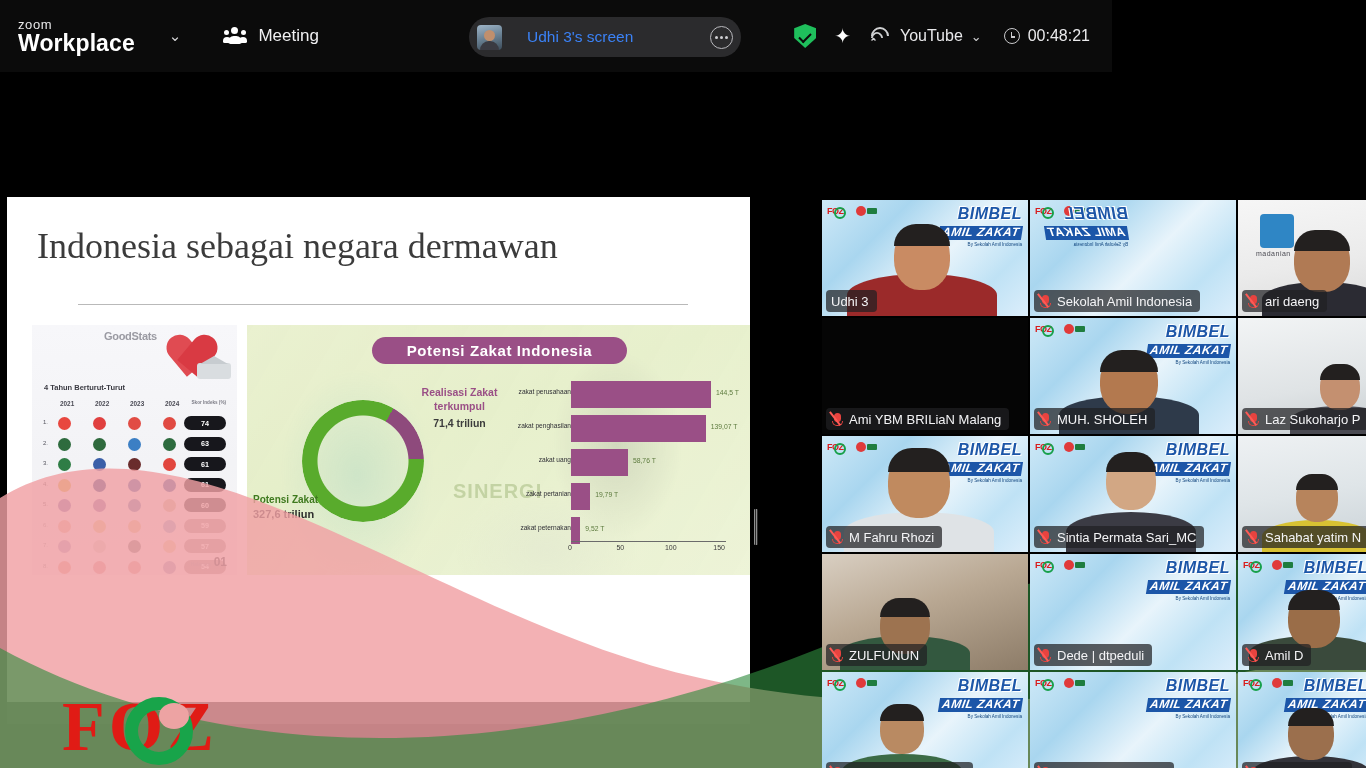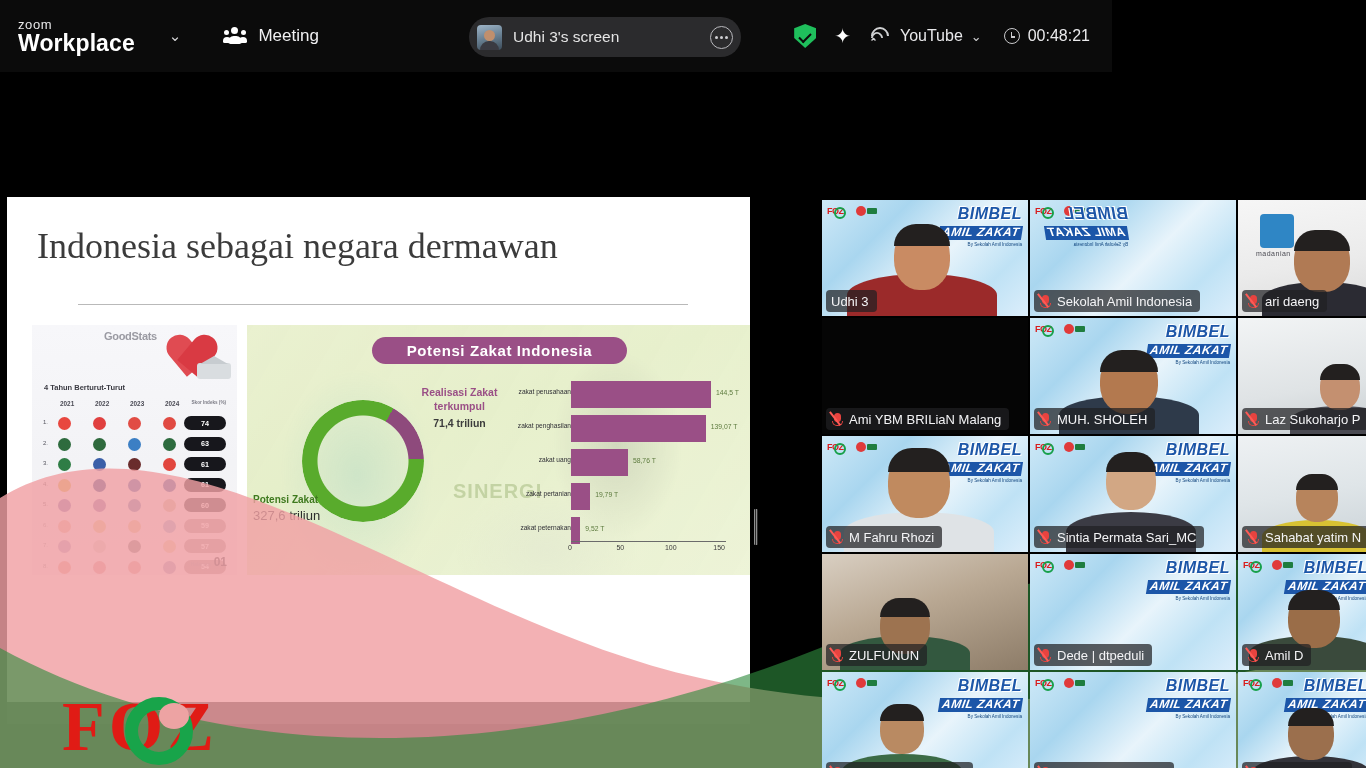--- a/index.html
+++ b/index.html
@@ -29,21 +29,21 @@
   .share-pill{
     position:absolute; left:469px; top:17px; width:272px; height:40px;
     background:#2b2b2d; border-radius:20px; display:flex; align-items:center; padding:0 8px;
   }
   .share-av{ width:25px;height:25px;border-radius:4px; overflow:hidden; flex:0 0 auto;
     background:linear-gradient(165deg,#9fb6c9 0%,#6d8598 45%,#3c4c5a 100%); position:relative;}
   .share-av:after{content:"";position:absolute;left:7px;top:5px;width:11px;height:11px;border-radius:50%;
     background:#c08f6d;}
   .share-av:before{content:"";position:absolute;left:3px;bottom:0;width:19px;height:9px;border-radius:9px 9px 0 0;
     background:#3a3a42;}
-  .share-txt{ color:#e5e5e5; font-size:15.5px; margin-left:11px; flex:1; }
+  .share-txt{ color:#3b82f6; font-size:15.5px; margin-left:25px; flex:1; }
   .dots-btn{ width:23px;height:23px;border:1.4px solid #b9b9bd;border-radius:50%;
     display:flex;align-items:center;justify-content:center;gap:2.2px;}
   .dots-btn i{ width:3px;height:3px;background:#cfcfd3;border-radius:50%;display:block;}
 
   .right-grp{ position:absolute; right:8px; top:0; height:72px; display:flex; align-items:center; gap:0px; }
   .shield{ width:22px;height:24px; background:#1fbf5c;
     clip-path:polygon(50% 0,100% 18%,100% 58%,50% 100%,0 58%,0 18%); position:relative; }
   .shield:after{ content:""; position:absolute; left:5px; top:9px; width:10px;height:5px;
     border-left:2.2px solid #0b0b0b; border-bottom:2.2px solid #0b0b0b; transform:rotate(-45deg); }
   .spark{ color:#fff; font-size:20px; margin-left:18px; line-height:1; }
@@ -123,21 +123,21 @@
   }
   .donut{ position:absolute; left:55px; top:75px; width:122px; height:122px; border-radius:50%;
     background:conic-gradient(from 30deg, #8e4a7c 0deg 58deg, #59ab2c 58deg 360deg);
     -webkit-mask:radial-gradient(circle, transparent 45px, #000 46px);
             mask:radial-gradient(circle, transparent 45px, #000 46px);
   }
   .lbl-realisasi{ position:absolute; left:155px; top:60px; width:115px; text-align:center; color:#9a4f86;
     font-size:10.5px; font-weight:600; line-height:1.35; }
   .lbl-realisasi b{ display:block; color:#3c3c3c; font-size:10.5px; font-weight:700; margin-top:3px;}
   .lbl-potensi{ position:absolute; left:6px; top:168px; width:120px; color:#3f7a1f; font-size:10px; font-weight:600; line-height:1.4;}
-  .lbl-potensi b{ display:block; color:#2d2d2d; font-size:13px; font-weight:400; }
+  .lbl-potensi b{ display:block; color:#2d2d2d; font-size:11px; font-weight:700; }
   .sinergi{ position:absolute; left:188px; top:155px; color:rgba(150,175,110,.45); font-size:20px; font-weight:800; letter-spacing:1px;margin-left:18px;}
 
   
   .barchart{ position:absolute; left:255px; top:55px; width:240px; height:175px; }
   .brow{ position:relative; height:30px; margin-bottom:4px; }
   .blabel{ position:absolute; right:171px; top:8px; font-size:6.6px; color:#2f2f35; white-space:nowrap; text-align:right; }
   .bar{ position:absolute; left:69px; top:1px; height:27px; background:#9a4f86; }
   .bval{ position:absolute; top:9px; font-size:6.8px; color:#5c7a3d; white-space:nowrap; }
   .baxis{ position:absolute; left:69px; top:161px; width:155px; height:1px; background:#6b6b6b; }
   .btick{ position:absolute; top:164px; font-size:7px; color:#3c3c3c; }

